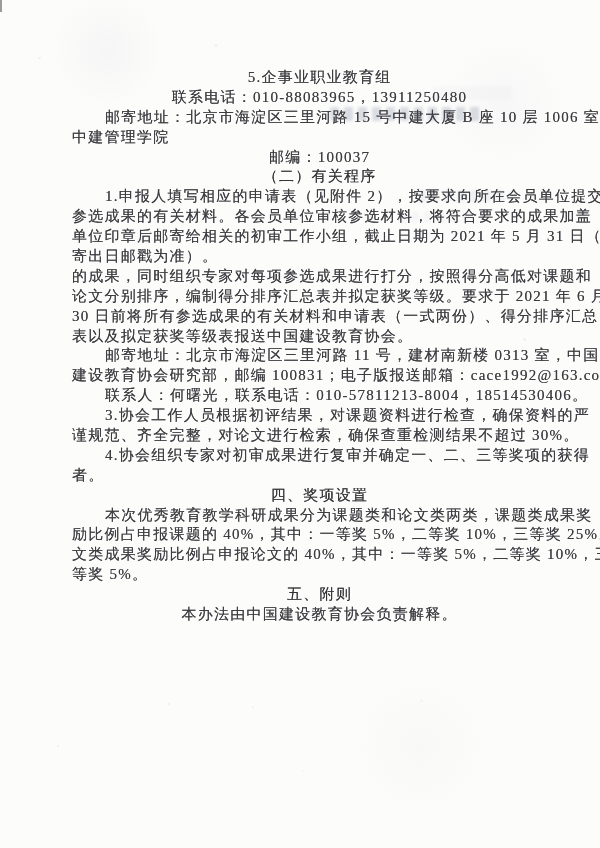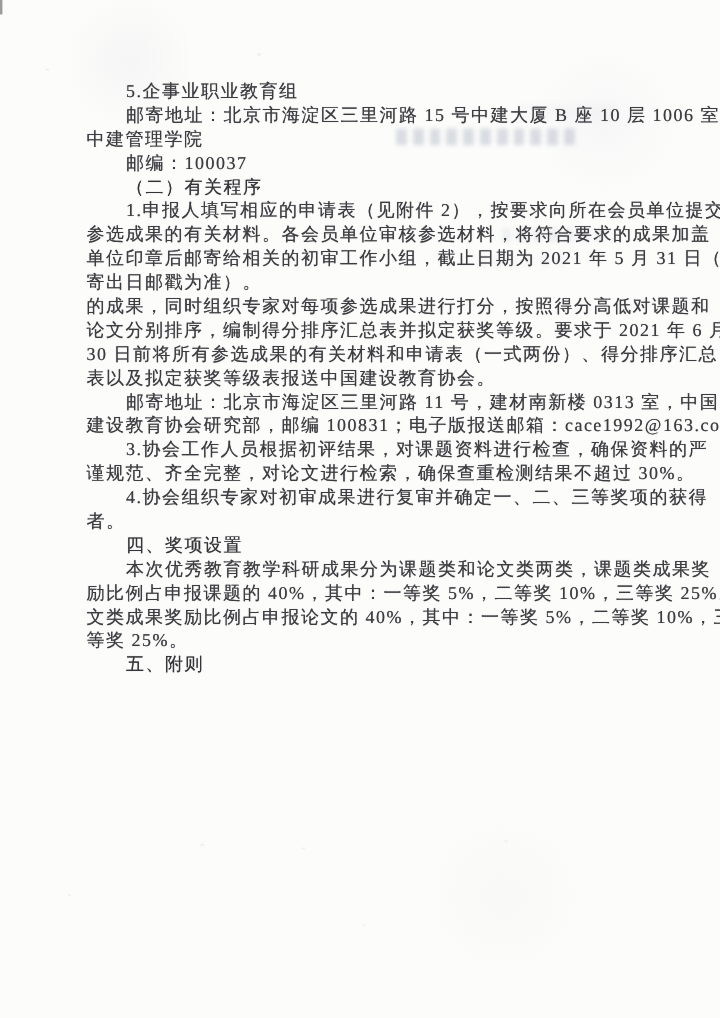--- a/index.html
+++ b/index.html
@@ -31,21 +31,21 @@
   }
   .line {
     height: 19.9px;
     line-height: 19.9px;
     font-size: 15px;
     letter-spacing: 1.25px;
     color: #3c3c41;
     white-space: nowrap;
     text-shadow: 0 0 0.6px rgba(60,60,66,0.75);
   }
-  .indent { padding-left: 33px; }
+  .indent { padding-left: 33px; text-align: center; }
   .h { font-weight: normal; color: #343438; }
   
   .bleed {
     position: absolute;
     filter: blur(1.6px);
     border-radius: 2px;
     pointer-events: none;
   }
   .bleed-a {
     left: 330px; top: 107px; width: 150px; height: 14px;
@@ -97,39 +97,42 @@
   <div class="speck" style="left:214px;top:44px;width:4px;height:3px;opacity:.10"></div>
   <div class="speck" style="left:523px;top:338px;width:3px;height:3px;opacity:.12"></div>
   <div class="speck" style="left:167px;top:703px;width:3px;height:2px;opacity:.14"></div>
   <div class="speck" style="left:252px;top:706px;width:2px;height:2px;opacity:.12"></div>
   <div class="speck" style="left:420px;top:700px;width:3px;height:2px;opacity:.10"></div>
   <div class="speck" style="left:57px;top:745px;width:2px;height:2px;opacity:.12"></div>
   <div class="speck" style="left:302px;top:770px;width:3px;height:2px;opacity:.08"></div>
 
   <div class="textblock">
     <div class="line indent">5.企事业职业教育组</div>
+    <div class="line indent">联系电话：010-88083965，13911250480</div>
     <div class="line indent">邮寄地址：北京市海淀区三里河路 15 号中建大厦 B 座 10 层 1006 室，</div>
     <div class="line">中建管理学院</div>
     <div class="line indent">邮编：100037</div>
     <div class="line indent h">（二）有关程序</div>
     <div class="line indent">1.申报人填写相应的申请表（见附件 2），按要求向所在会员单位提交</div>
     <div class="line">参选成果的有关材料。各会员单位审核参选材料，将符合要求的成果加盖</div>
     <div class="line">单位印章后邮寄给相关的初审工作小组，截止日期为 2021 年 5 月 31 日（以</div>
     <div class="line">寄出日邮戳为准）。</div>
     <div class="line">的成果，同时组织专家对每项参选成果进行打分，按照得分高低对课题和</div>
     <div class="line">论文分别排序，编制得分排序汇总表并拟定获奖等级。要求于 2021 年 6 月</div>
     <div class="line">30 日前将所有参选成果的有关材料和申请表（一式两份）、得分排序汇总</div>
     <div class="line">表以及拟定获奖等级表报送中国建设教育协会。</div>
     <div class="line indent">邮寄地址：北京市海淀区三里河路 11 号，建材南新楼 0313 室，中国</div>
     <div class="line">建设教育协会研究部，邮编 100831；电子版报送邮箱：cace1992@163.com。</div>
+    <div class="line indent">联系人：何曙光，联系电话：010-57811213-8004，18514530406。</div>
     <div class="line indent">3.协会工作人员根据初评结果，对课题资料进行检查，确保资料的严</div>
     <div class="line">谨规范、齐全完整，对论文进行检索，确保查重检测结果不超过 30%。</div>
     <div class="line indent">4.协会组织专家对初审成果进行复审并确定一、二、三等奖项的获得</div>
     <div class="line">者。</div>
     <div class="line indent h">四、奖项设置</div>
     <div class="line indent">本次优秀教育教学科研成果分为课题类和论文类两类，课题类成果奖</div>
     <div class="line">励比例占申报课题的 40%，其中：一等奖 5%，二等奖 10%，三等奖 25%。论</div>
     <div class="line">文类成果奖励比例占申报论文的 40%，其中：一等奖 5%，二等奖 10%，三</div>
-    <div class="line">等奖 25%。</div>
+    <div class="line">等奖 5%。</div>
     <div class="line indent h">五、附则</div>
+    <div class="line indent">本办法由中国建设教育协会负责解释。</div>
   </div>
 
 </div>
 
 </body></html>

